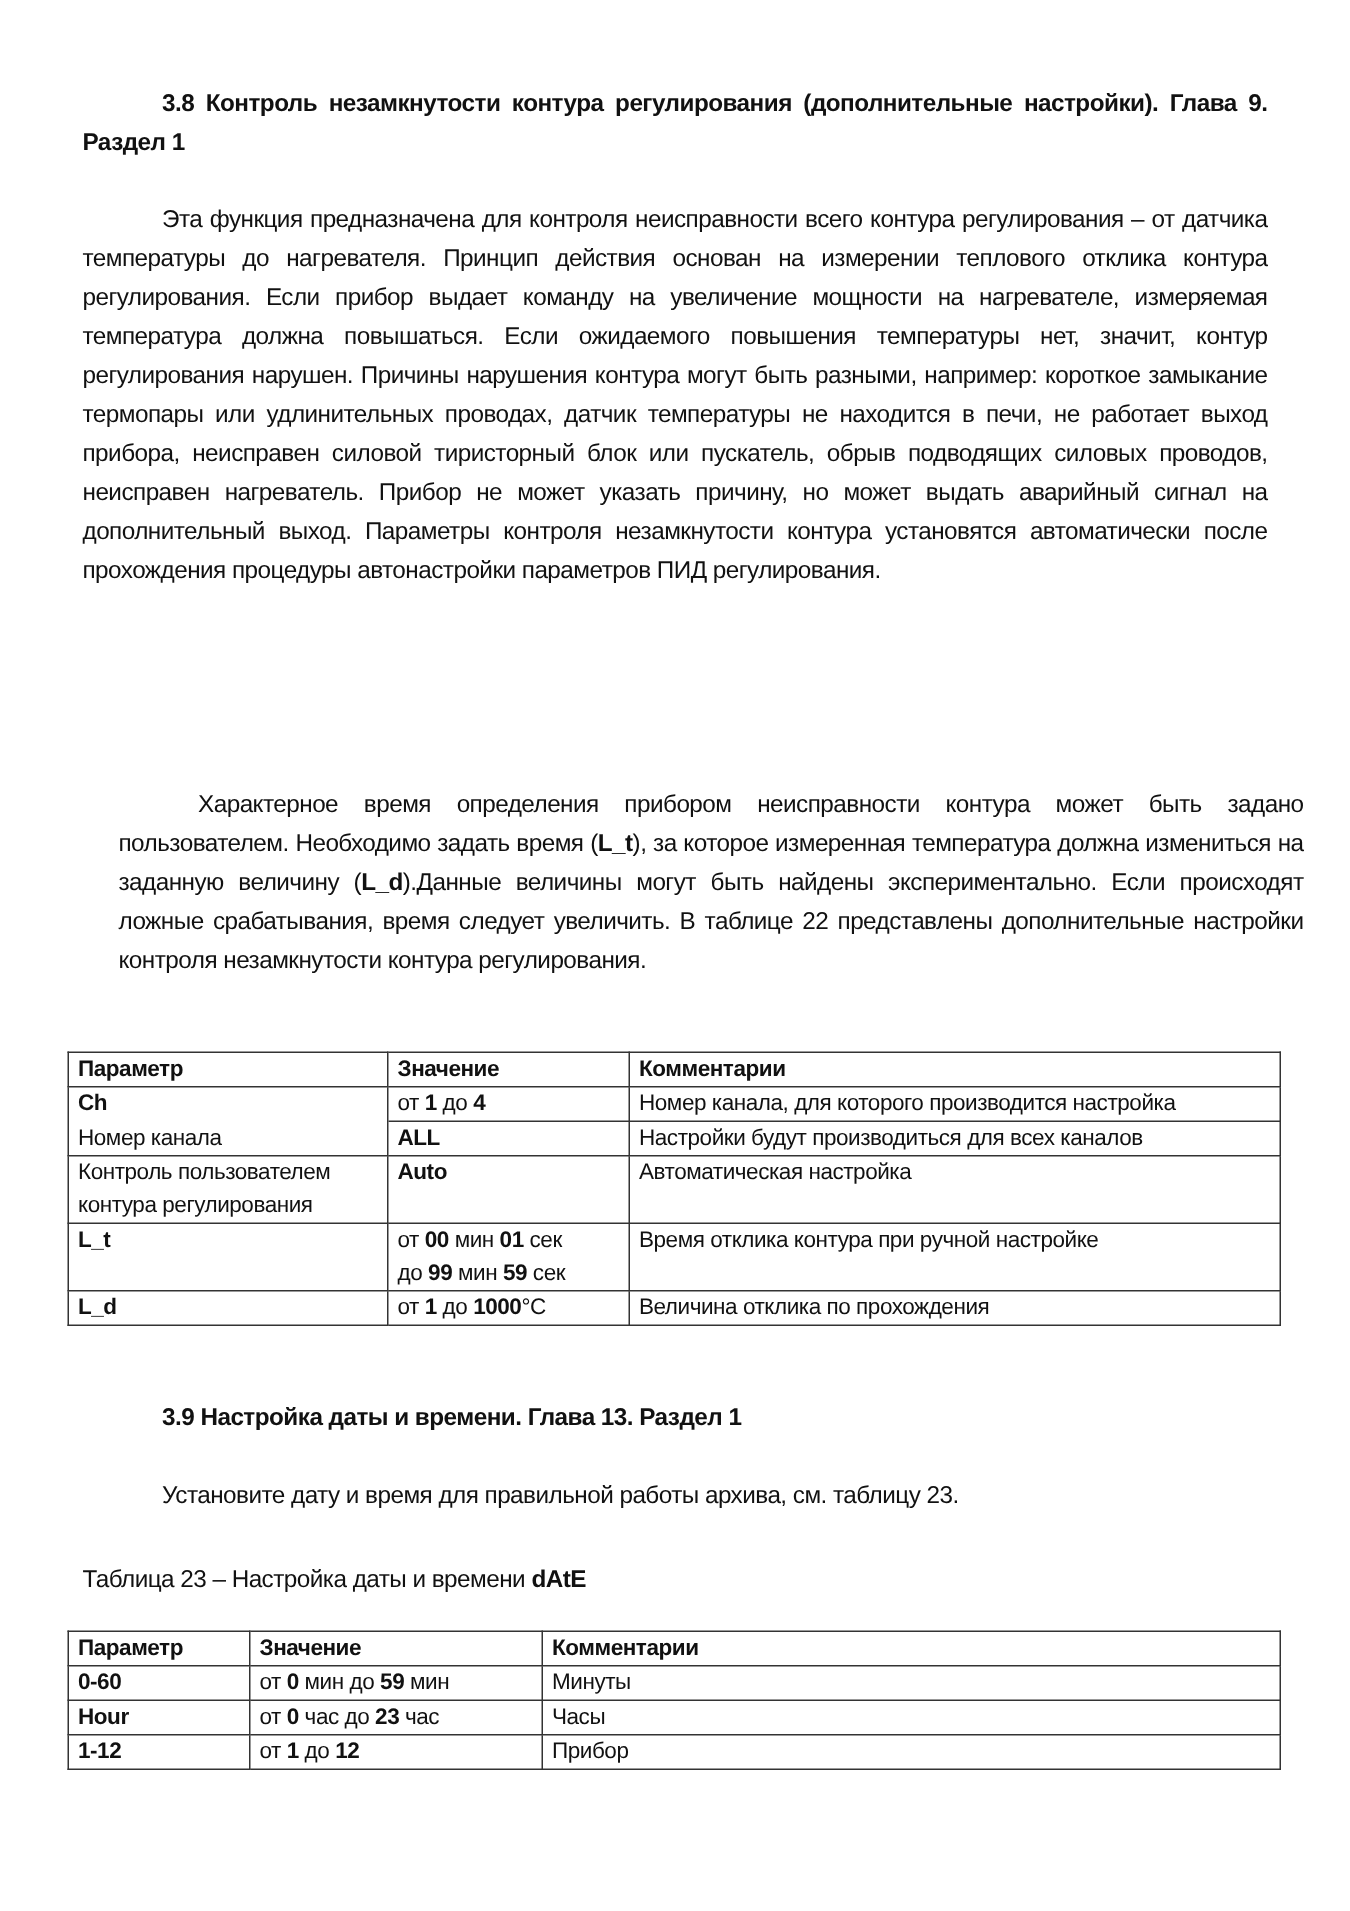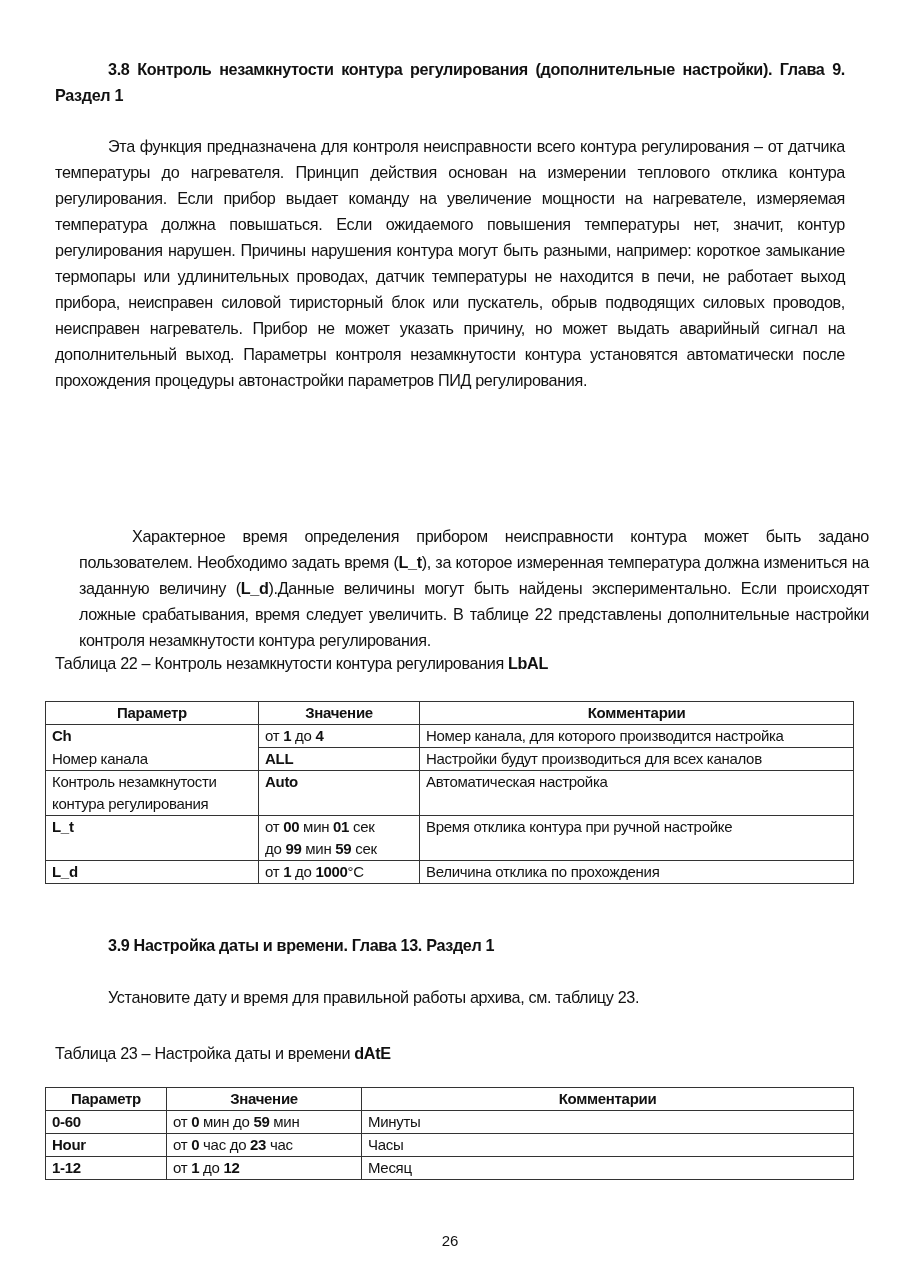--- a/index.html
+++ b/index.html
@@ -15,39 +15,38 @@
   .para { text-align: justify; text-indent: 53px; margin: 0; }
   .p1 { position: absolute; top: 77px; left: 0; width: 790px; }
   .p2 { position: absolute; top: 467px; left: 0; width: 790px; margin-left: 24px; }
   .caption { position: absolute; left: 0; margin: 0; }
   .cap22 { top: 594px; }
   .cap23 { top: 984px; }
   .intro39 { position: absolute; top: 928px; left: 53px; margin: 0; }
   b { font-weight: bold; }
   table { border-collapse: collapse; position: absolute; font-size: 15px; letter-spacing: -0.3px; }
   td, th { border: 1px solid #333; padding: 0 6px; vertical-align: top; line-height: 22px; text-align: left; font-weight: normal; }
-  th { text-align: center; font-weight: bold; }
+  th { text-align: left; font-weight: bold; }
   .t22 { top: 645px; left: -10px; width: 809px; }
   .t23 { top: 1031px; left: -10px; width: 809px; }
   .nobb { border-bottom: none; }
   .nobt { border-top: none; }
   .pagenum { position: absolute; top: 1176px; left: 0; width: 790px; text-align: center; font-size: 15px; }
 </style>
 </head>
 <body>
 
 <div class="page">
 
   <p class="txt heading">3.8 Контроль незамкнутости контура регулирования (дополнительные настройки). Глава 9. Раздел 1</p>
 
   <p class="txt para p1">Эта функция предназначена для контроля неисправности всего контура регулирования – от датчика температуры до нагревателя. Принцип действия основан на измерении теплового отклика контура регулирования. Если прибор выдает команду на увеличение мощности на нагревателе, измеряемая температура должна повышаться. Если ожидаемого повышения температуры нет, значит, контур регулирования нарушен. Причины нарушения контура могут быть разными, например: короткое замыкание термопары или удлинительных проводах, датчик температуры не находится в печи, не работает выход прибора, неисправен силовой тиристорный блок или пускатель, обрыв подводящих силовых проводов, неисправен нагреватель. Прибор не может указать причину, но может выдать аварийный сигнал на дополнительный выход. Параметры контроля незамкнутости контура установятся автоматически после прохождения процедуры автонастройки параметров ПИД регулирования.</p>
 
   <p class="txt para p2"><span>Характерное время определения прибором неисправности контура может быть задано пользователем. Необходимо задать время (</span><b>L_t</b><span>), за которое измеренная температура должна измениться на заданную величину (</span><b>L_d</b><span>).Данные величины могут быть найдены экспериментально. Если происходят ложные срабатывания, время следует увеличить. В таблице 22 представлены дополнительные настройки контроля незамкнутости контура регулирования.</span></p>
 
-  <p class="txt caption cap22"><span>Таблица 22 – Контроль незамкнутости контура регулирования </span><b>LbAL</b></p>
 
   <table class="t22">
     <colgroup>
         <col style="width:213px">
         <col style="width:161px">
         <col>
       </colgroup>
     <tbody>
         <tr>
       <th>Параметр</th>
@@ -58,21 +57,21 @@
       <td class="nobb"><b>Ch</b></td>
       <td><span>от </span><b>1</b><span> до </span><b>4</b></td>
       <td>Номер канала, для которого производится настройка</td>
     </tr>
     <tr>
       <td class="nobt">Номер канала</td>
       <td><b>ALL</b></td>
       <td>Настройки будут производиться для всех каналов</td>
     </tr>
     <tr>
-      <td class="nobt">Контроль незамкнутости контура регулирования</td>
+      <td class="nobt">Контроль пользователем контура регулирования</td>
       <td><b>Auto</b></td>
       <td>Автоматическая настройка</td>
     </tr>
     <tr>
       <td><b>L_t</b></td>
       <td>
         <div><span>от </span><b>00</b><span> мин </span><b>01</b><span> сек</span></div>
         <div><span>до </span><b>99</b><span> мин </span><b>59</b><span> сек</span></div>
       </td>
       <td>Время отклика контура при ручной настройке</td>
@@ -109,19 +108,18 @@
       <td>Минуты</td>
     </tr>
     <tr>
       <td><b>Hour</b></td>
       <td><span>от </span><b>0</b><span> час до </span><b>23</b><span> час</span></td>
       <td>Часы</td>
     </tr>
     <tr>
       <td><b>1-12</b></td>
       <td><span>от </span><b>1</b><span> до </span><b>12</b><span></span></td>
-      <td>Месяц</td>
+      <td>Прибор</td>
     </tr>
   </tbody>
     </table>
 
-  <div class="pagenum">26</div>
 </div>
 
 </body></html>

